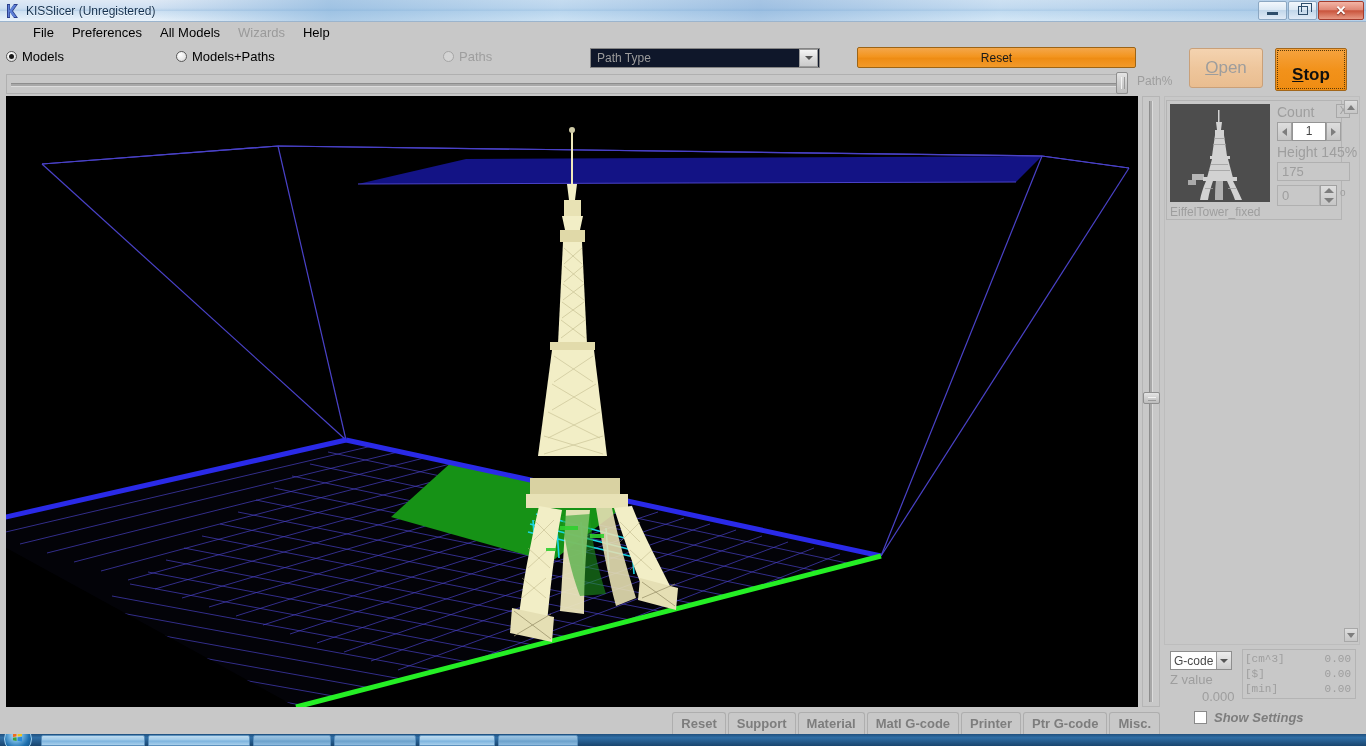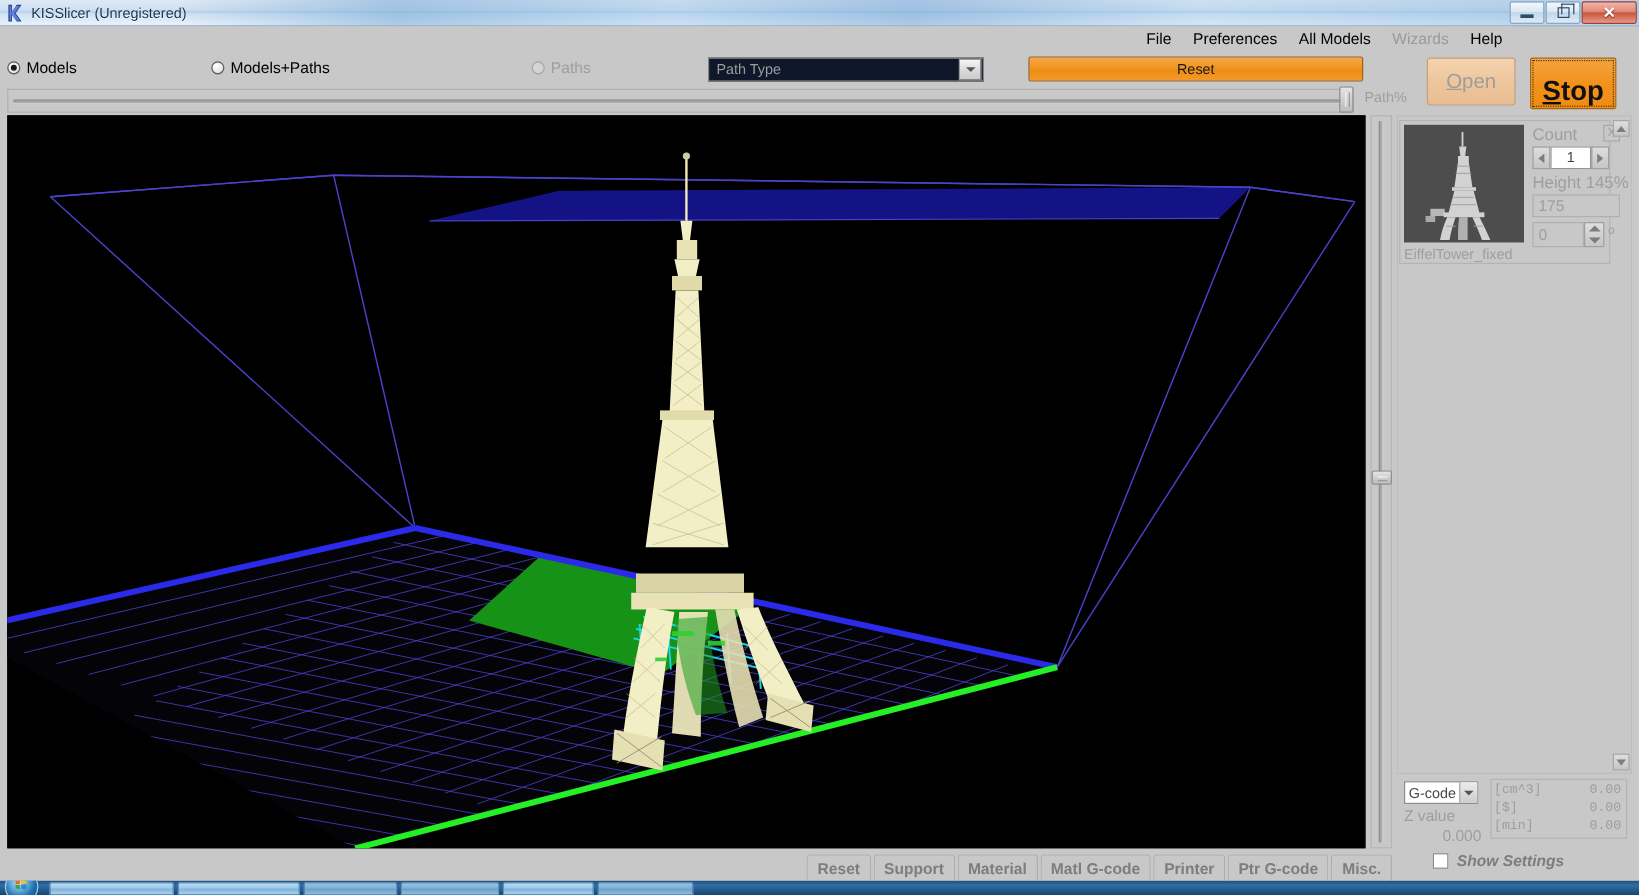--- a/index.html
+++ b/index.html
@@ -59,21 +59,21 @@
     content: ""; position: absolute; left: 2px; top: -4px; width: 9px; height: 8px;
     border: 1.5px solid #2d4d6b; border-bottom: none; background: transparent;
   }
   .wb-x { color: #ffffff; font-size: 13px; font-weight: bold; line-height: 13px;
           text-shadow: 0 1px 1px rgba(90,20,10,.8); }
 
   
   .menubar {
     position: absolute; left: 0; top: 22px; width: 1261px; height: 22px;
     background: #c8c8c8;
-    display: flex; align-items: center; padding-left: 24px; justify-content: flex-end;
+    display: flex; align-items: center; padding-left: 24px;
   }
   .menu-item {
     font-size: 13px; color: #000; padding: 2px 9px; line-height: 16px; white-space: nowrap;
   }
   .menu-item.disabled { color: #9a9a9a; }
 
   
   .toolrow {
     position: absolute; left: 0; top: 44px; width: 1366px; height: 28px;
     background: #c8c8c8;
@@ -150,21 +150,21 @@
   }
   .open-btn span { font-size: 17px; color: #9d9d9d; }
   .open-btn span u { text-decoration: underline; }
   .stop-btn {
     position: absolute; left: 1275px; top: 48px; width: 72px; height: 43px;
     background: linear-gradient(to bottom, #f5a33f 0%, #f2921b 50%, #ef8c12 100%);
     border: 1px solid #a2661a; border-radius: 2px;
     display: flex; align-items: center; justify-content: center;
     outline: 1px dotted #5a3a08; outline-offset: -3px;
   }
-  .stop-btn span { font-size: 23px; font-weight: bold; color: #101010; margin-top: 11px; }
+  .stop-btn span { font-size: 17px; font-weight: bold; color: #101010; margin-top: 11px; }
   .stop-btn span u { text-decoration: underline; }
 
   
   .viewport {
     position: absolute; left: 6px; top: 96px; width: 1132px; height: 611px;
     background: #000000; overflow: hidden;
   }
   .viewport svg { display: block; }
 
   

